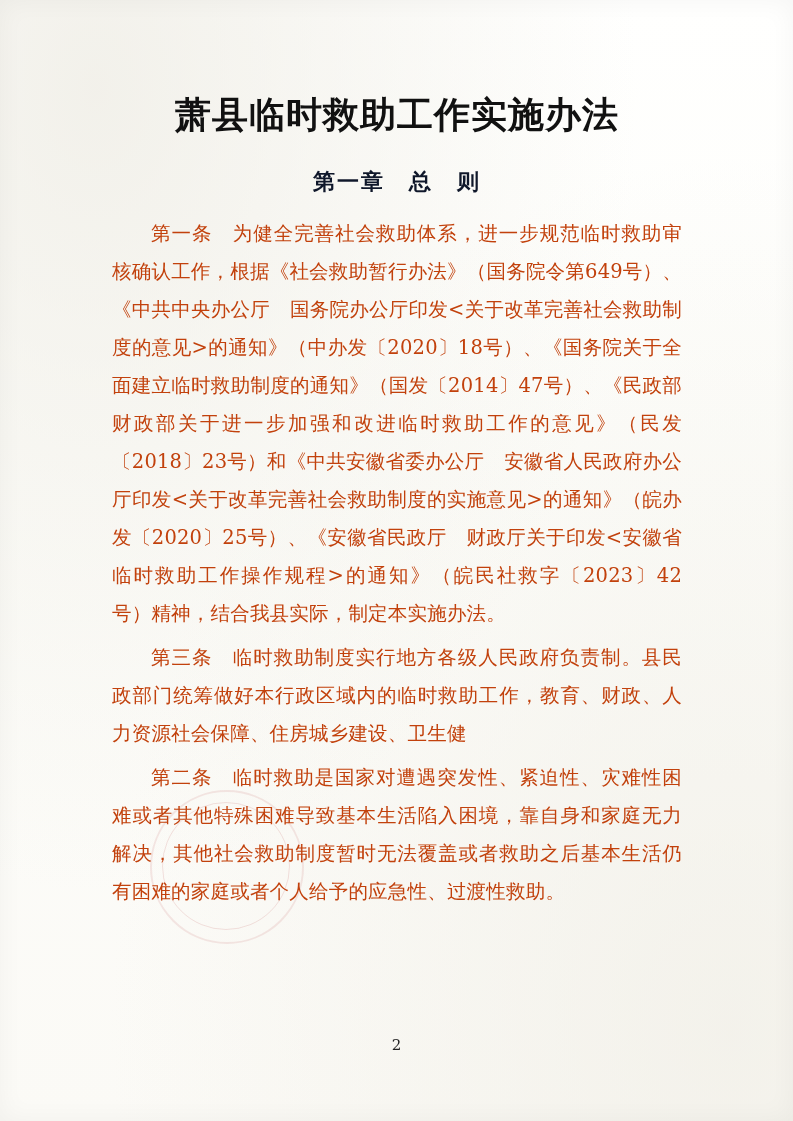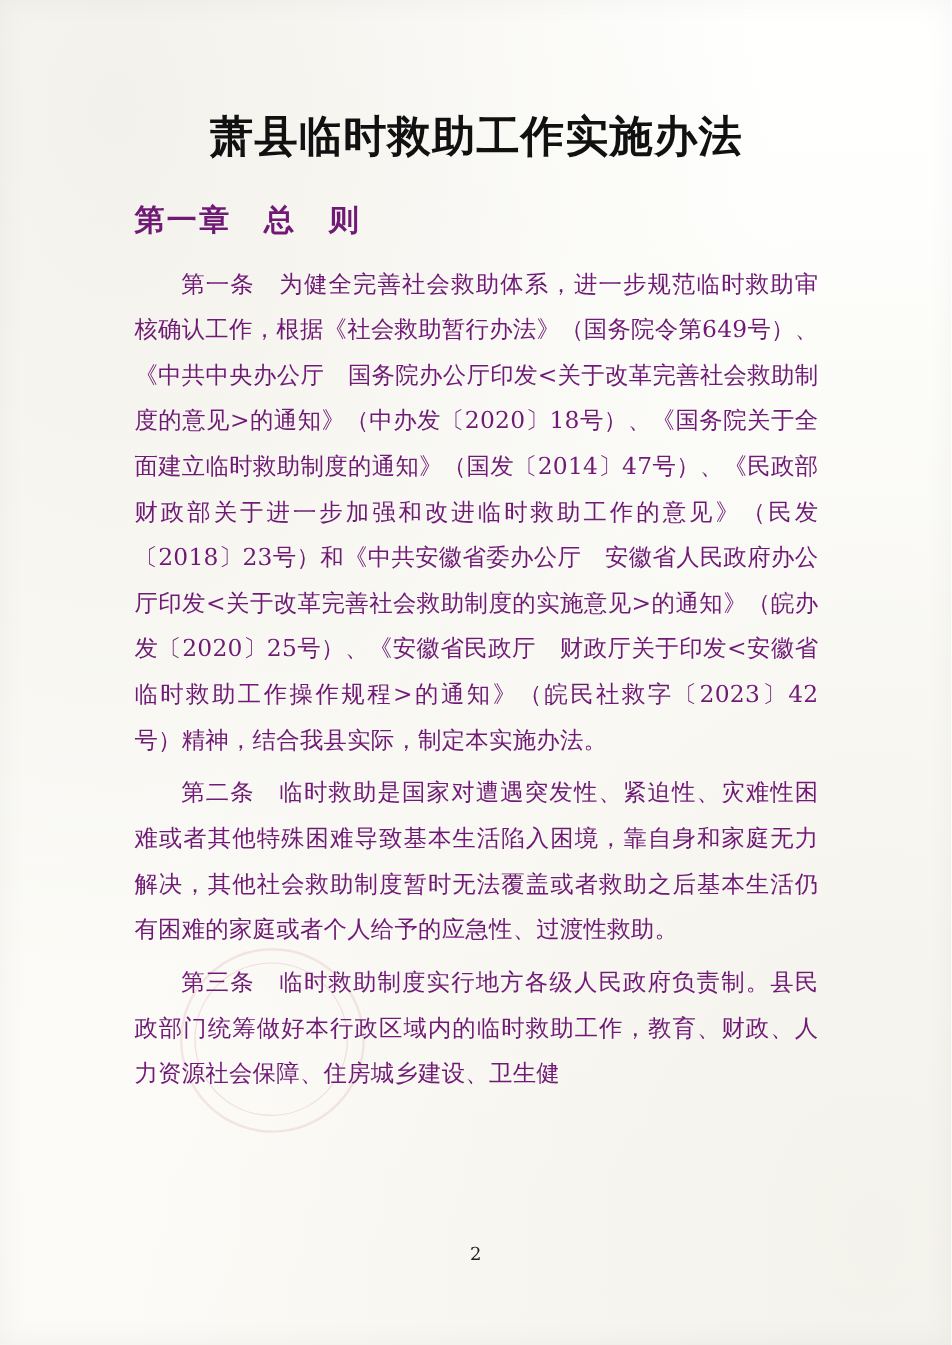--- a/index.html
+++ b/index.html
@@ -66,29 +66,30 @@
     font-size: 36px;
     letter-spacing: 1px;
     text-align: center;
     color: #111111;
     margin: 0 0 28px 0;
     line-height: 1.3;
   }
   .chapter-heading {
     font-family: "DejaVu Sans", "Liberation Sans", sans-serif;
     font-weight: bold;
-    font-size: 25px;
-    color: #701a75;
+    font-size: 22px;
+    text-align: center;
+    color: #0f172a;
     margin: 0 0 18px 0;
     letter-spacing: 2px;
   }
   .para {
     font-size: 19.5px;
     line-height: 38px;
-    color: #701a75;
+    color: #c2410c;
     text-align: justify;
     text-justify: inter-ideograph;
     margin: 0 0 6px 0;
     text-indent: 2em;
     letter-spacing: 0.2px;
   }
   .page-number {
     position: absolute;
     left: 0;
     right: 0;
@@ -105,20 +106,20 @@
 <div class="page">
   <div class="paper-tint"></div>
 
   <div class="stamp"></div>
   <div class="stamp2"></div>
 
   <div class="content">
     <h1 class="doc-title">萧县临时救助工作实施办法</h1>
     <div class="chapter-heading">第一章　总　则</div>
     <p class="para">第一条　为健全完善社会救助体系，进一步规范临时救助审核确认工作，根据《社会救助暂行办法》（国务院令第649号）、《中共中央办公厅　国务院办公厅印发&lt;关于改革完善社会救助制度的意见&gt;的通知》（中办发〔2020〕18号）、《国务院关于全面建立临时救助制度的通知》（国发〔2014〕47号）、《民政部　财政部关于进一步加强和改进临时救助工作的意见》（民发〔2018〕23号）和《中共安徽省委办公厅　安徽省人民政府办公厅印发&lt;关于改革完善社会救助制度的实施意见&gt;的通知》（皖办发〔2020〕25号）、《安徽省民政厅　财政厅关于印发&lt;安徽省临时救助工作操作规程&gt;的通知》（皖民社救字〔2023〕42 号）精神，结合我县实际，制定本实施办法。</p>
+    <p class="para">第三条　临时救助制度实行地方各级人民政府负责制。县民政部门统筹做好本行政区域内的临时救助工作，教育、财政、人力资源社会保障、住房城乡建设、卫生健</p>
     <p class="para">第二条　临时救助是国家对遭遇突发性、紧迫性、灾难性困难或者其他特殊困难导致基本生活陷入困境，靠自身和家庭无力解决，其他社会救助制度暂时无法覆盖或者救助之后基本生活仍有困难的家庭或者个人给予的应急性、过渡性救助。</p>
-    <p class="para">第三条　临时救助制度实行地方各级人民政府负责制。县民政部门统筹做好本行政区域内的临时救助工作，教育、财政、人力资源社会保障、住房城乡建设、卫生健</p>
   </div>
 
   <div class="page-number">2</div>
 
   <div class="edge-shadow"></div>
 </div>
 
 </body></html>

